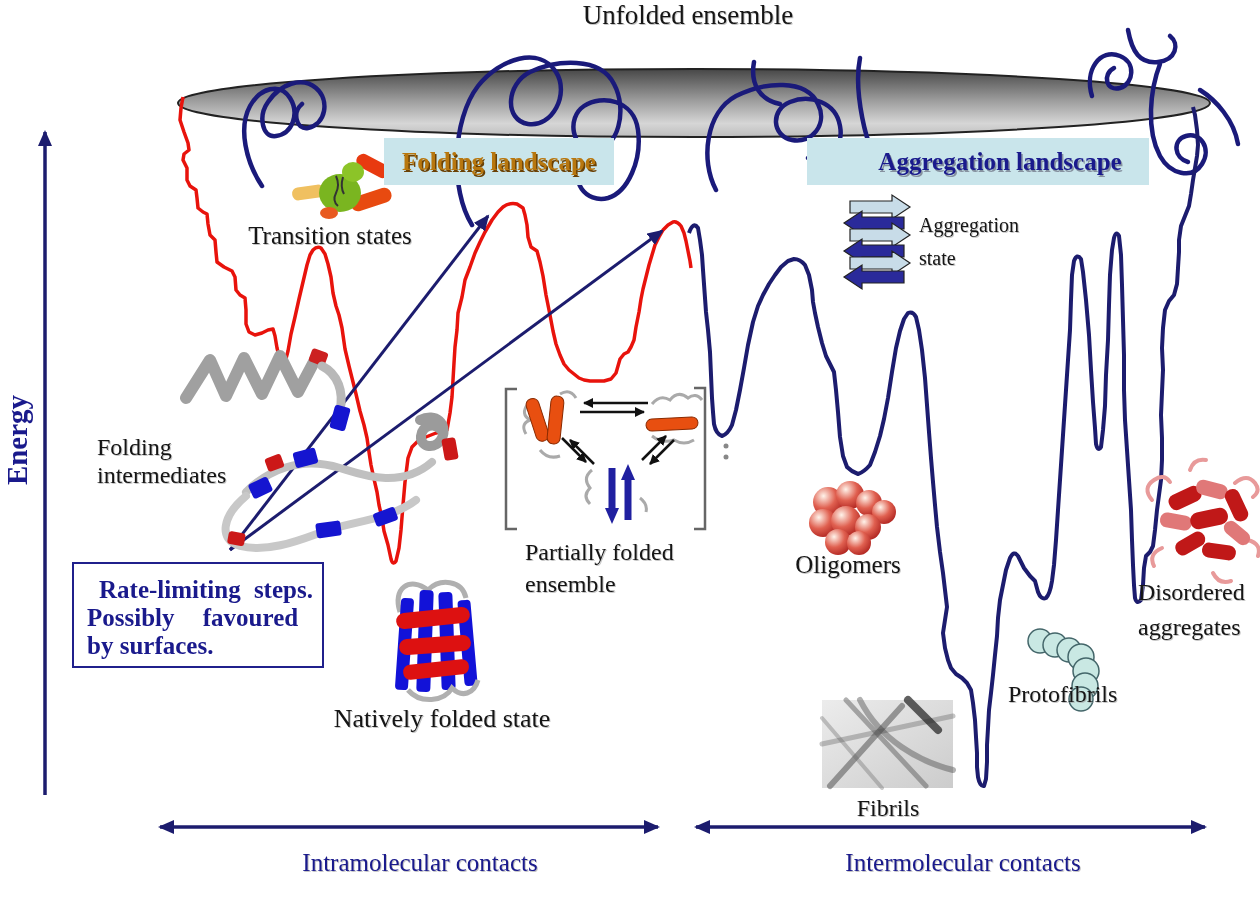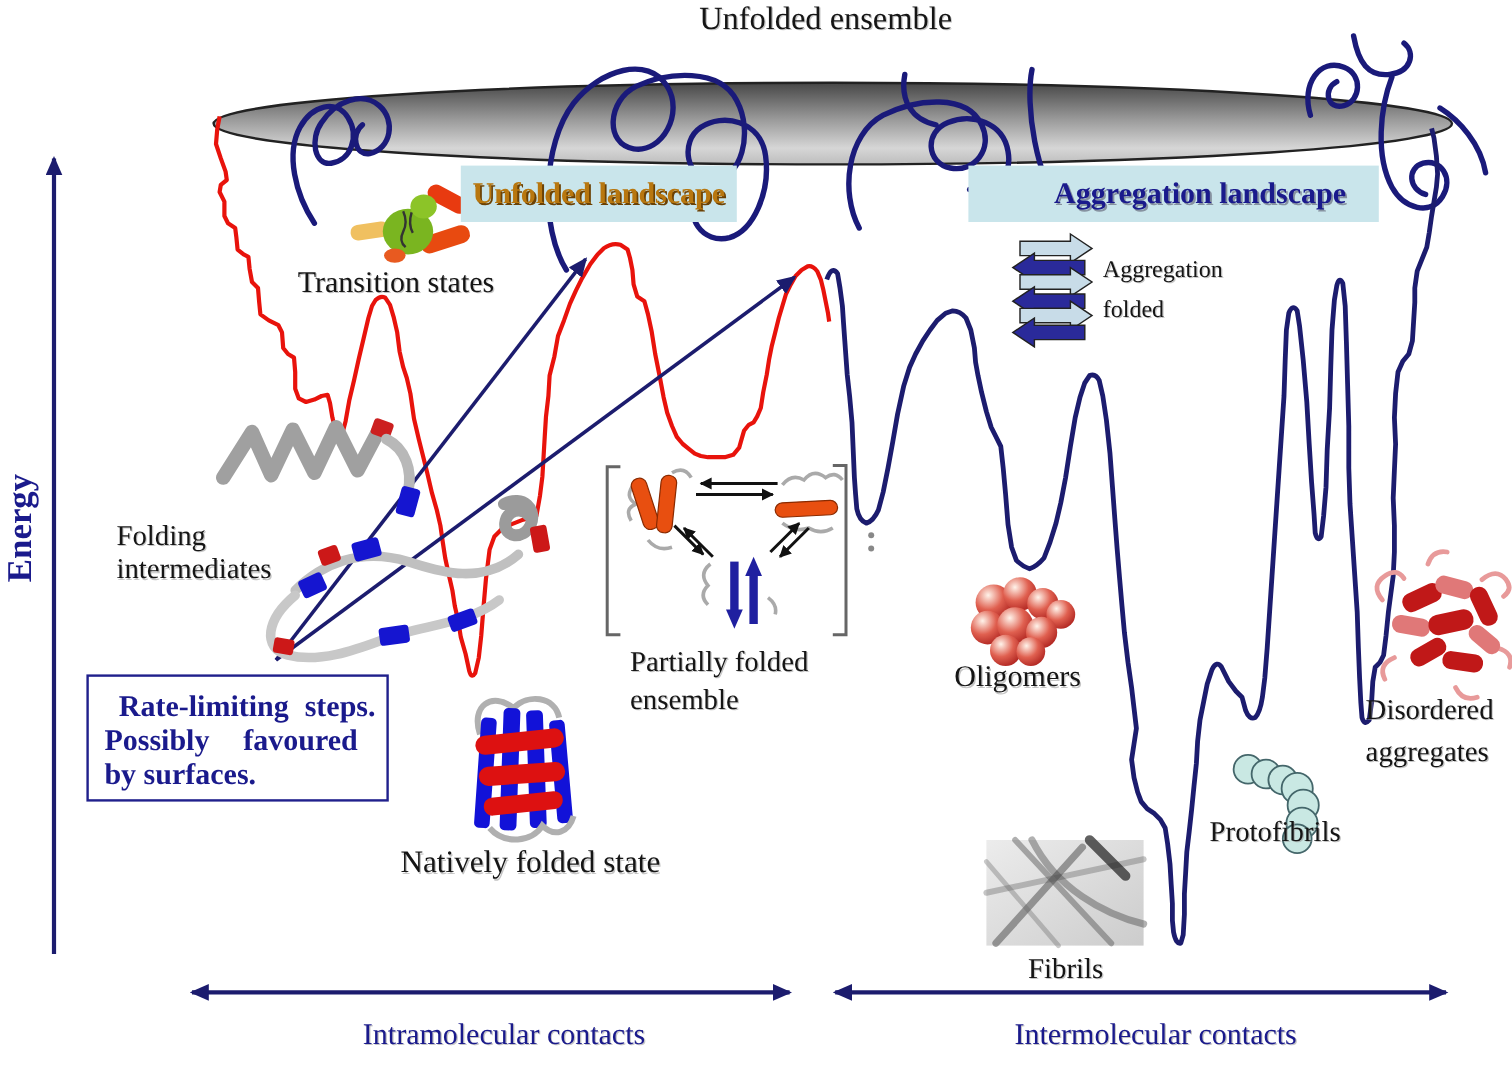--- a/index.html
+++ b/index.html
@@ -205,21 +205,21 @@
       <path d="M908,700 L938,730" stroke="rgba(30,30,30,0.7)" stroke-width="8"></path>
     </g>
   </g>
 </svg>
 
 <div class="lbl cx shadow" style="left:688px;top:0px;font-size:27px;">Unfolded ensemble</div>
 
 <div id="energy-label">Energy</div>
 
 <div class="land-box" style="left:384px;top:138px;width:230px;height:47px;">
-  <span id="folding-box-text">Unfolded landscape</span>
+  <span id="folding-box-text">Folding landscape</span>
 </div>
 
 <div class="land-box" style="left:807px;top:138px;width:298px;height:47px;padding-left:44px;">
   <span id="aggregation-box-text">Aggregation landscape</span>
 </div>
 
 <div class="lbl cx shadow" style="left:330px;top:221px;font-size:25px;">Transition states</div>
 
 <div class="lbl shadow" style="left:97px;top:433px;font-size:24px;">
   <div>Folding</div>
@@ -234,21 +234,21 @@
 
 <div class="lbl cx shadow" style="left:442px;top:704px;font-size:26px;">Natively folded state</div>
 
 <div class="lbl shadow" style="left:525px;top:536px;font-size:24px;line-height:32px;">
   <div>Partially folded</div>
   <div>ensemble</div>
 </div>
 
 <div class="lbl shadow" style="left:919px;top:209px;font-size:20px;line-height:33px;">
   <div>Aggregation</div>
-  <div>folded</div>
+  <div>state</div>
 </div>
 
 <div class="lbl cx shadow" style="left:848px;top:550px;font-size:25px;">Oligomers</div>
 
 <div class="lbl shadow" style="left:1138px;top:575px;font-size:24px;line-height:35px;">
   <div>Disordered</div>
   <div>aggregates</div>
 </div>
 
 <div class="lbl shadow" style="left:1008px;top:680px;font-size:24px;">Protofibrils</div>

